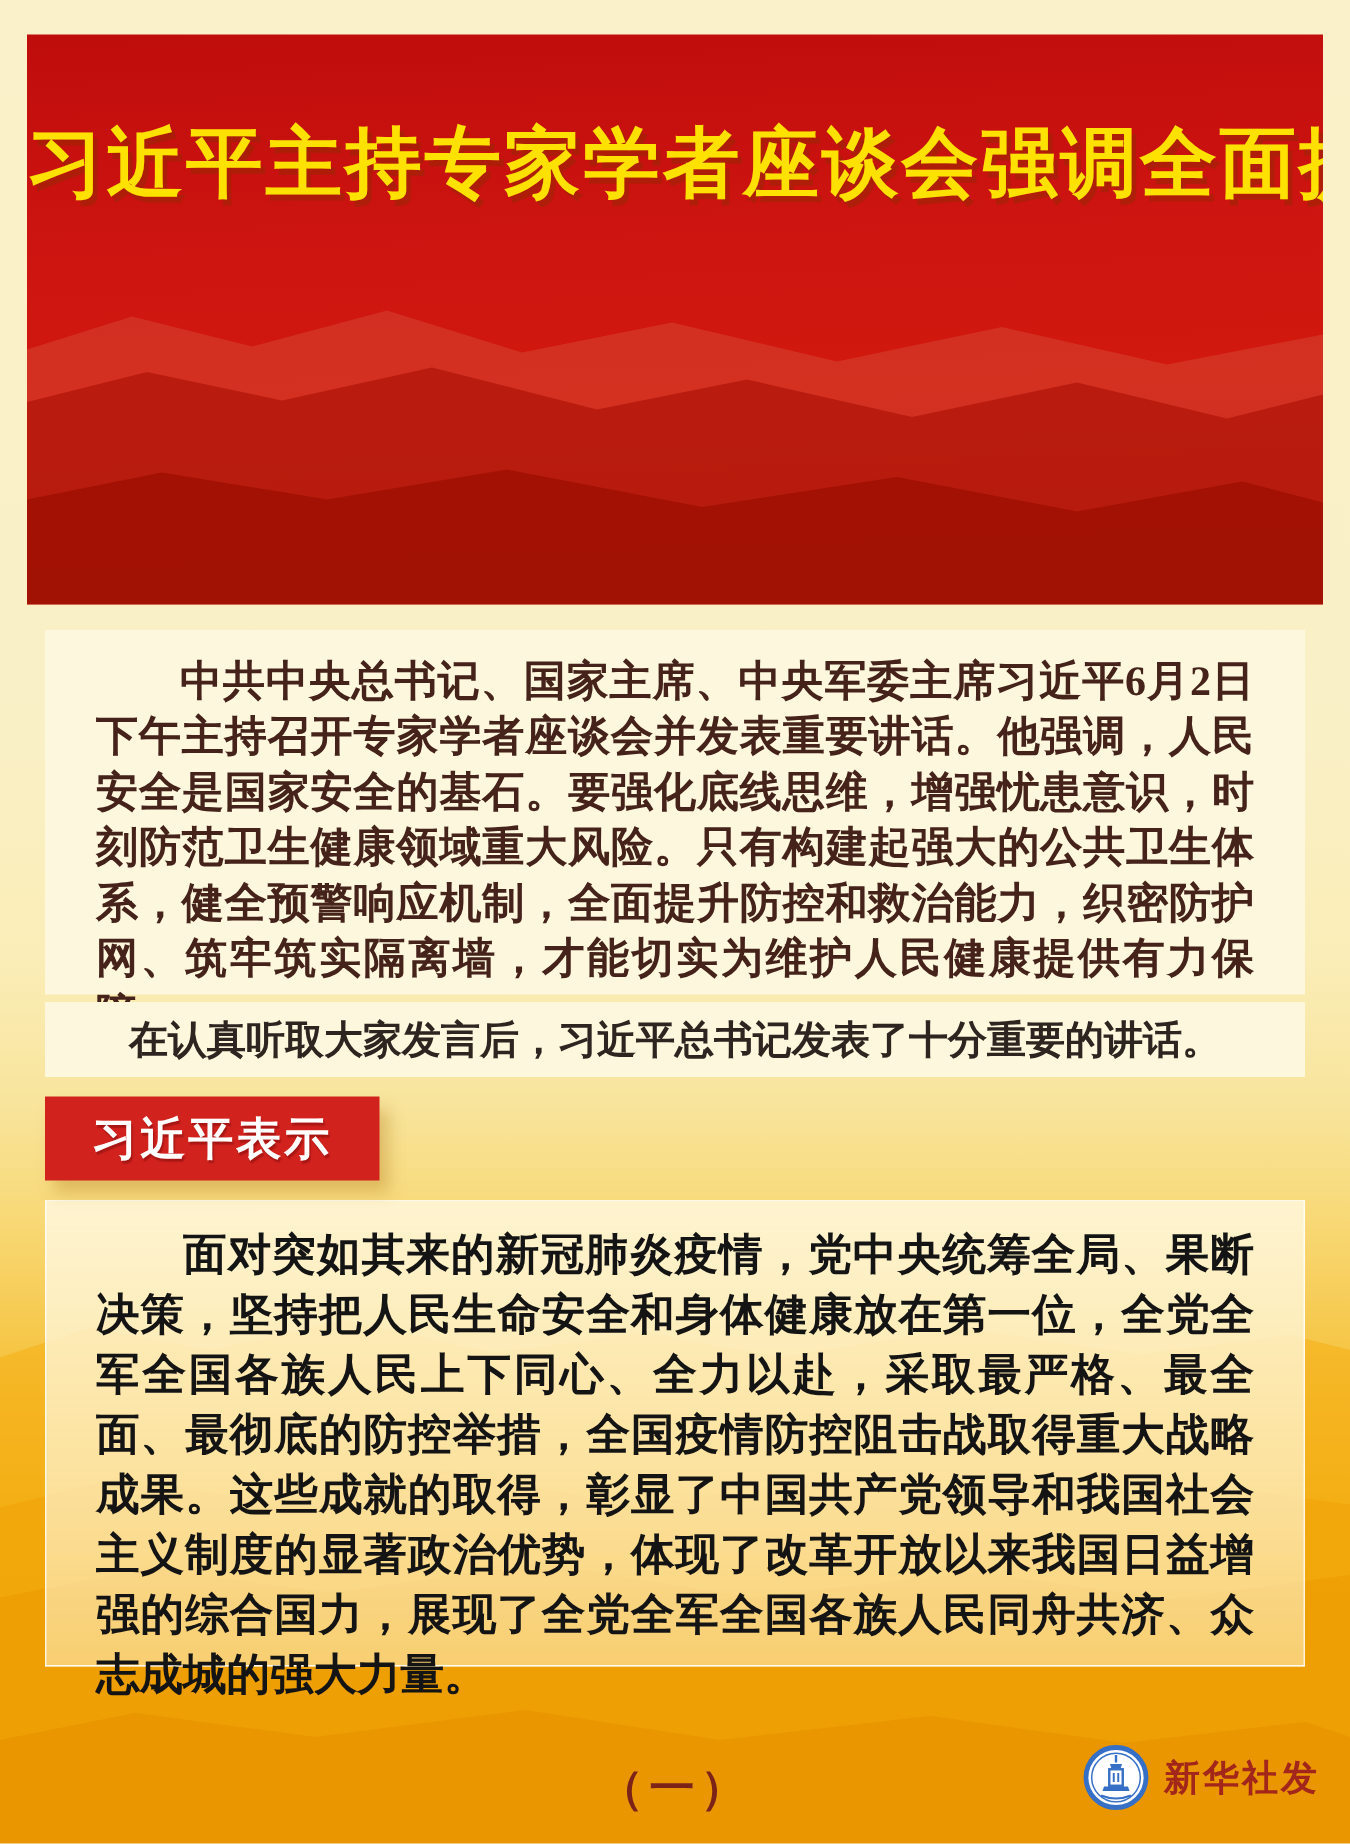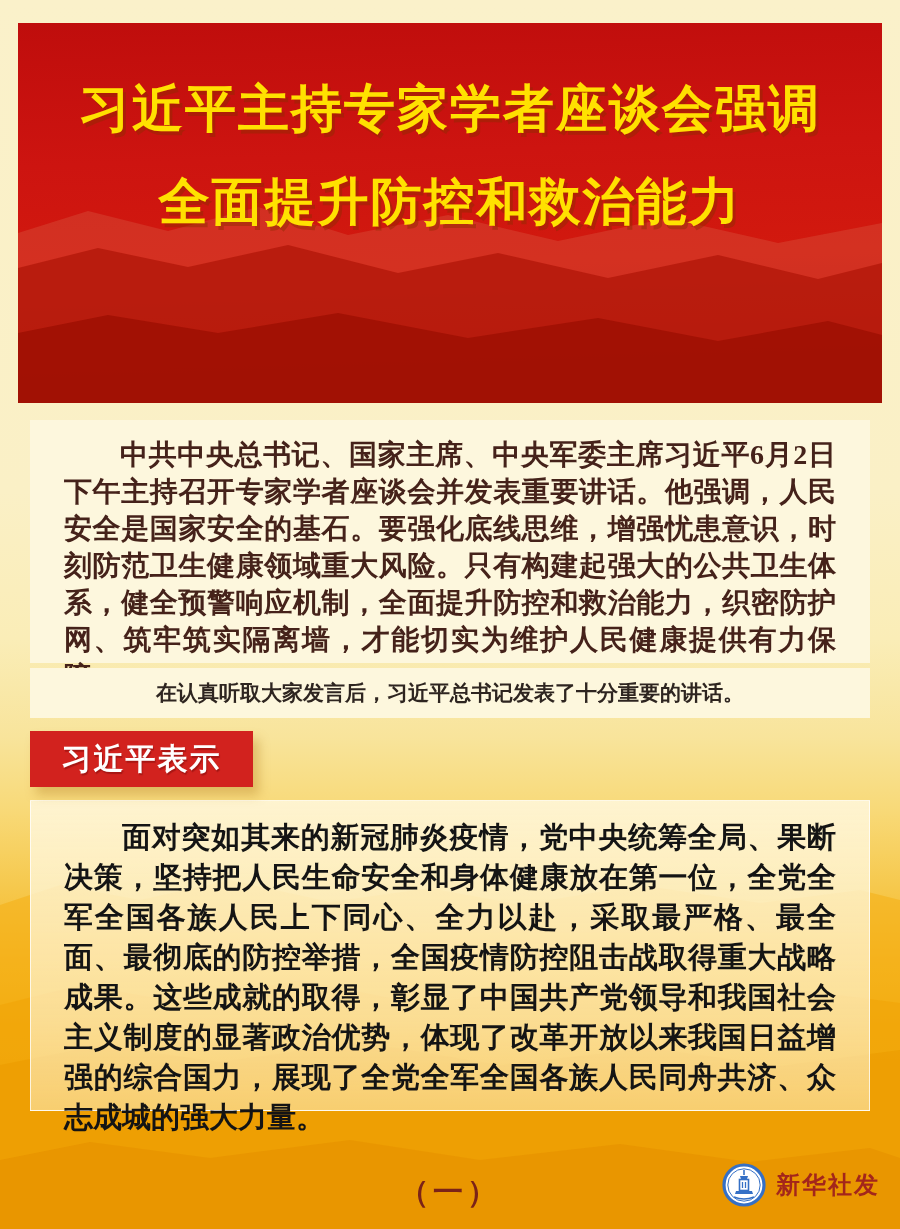--- a/index.html
+++ b/index.html
@@ -14,42 +14,42 @@
   .bg-svg{position:absolute;left:0;top:0;width:900px;height:1229px;z-index:0;}
 
   
   #banner{
     position:absolute;left:18px;top:23px;width:864px;height:380px;z-index:1;
     background:linear-gradient(178deg,#bf0d0c 0%,#cd1410 35%,#d2190e 62%,#b81206 100%);
     overflow:hidden;
   }
   #banner .banner-svg{position:absolute;left:0;bottom:0;width:864px;height:240px;}
   #banner .title-wrap{
-    position:absolute;left:0;top:40px;width:864px;display:flex;flex-direction:column;align-items:center;
+    position:absolute;left:0;top:40px;width:864px;display:flex;align-items:center;
   }
   .title-line{
     height:93px;display:flex;align-items:center;justify-content:center;
     font-size:51px;font-weight:900;letter-spacing:2px;color:#ffe100;
     text-shadow:3px 4px 0 rgba(140,45,0,.45);
     font-family:"Liberation Sans",sans-serif;white-space:nowrap;
   }
 
   
   .panel{
     position:absolute;left:30px;width:840px;background:#fdf7dd;z-index:1;box-sizing:border-box;
   }
   #lead-panel{top:420px;height:243px;padding:16px 34px 0 34px;}
   #lead-panel p{
     margin:0;font-family:"Liberation Serif","DejaVu Serif",serif;font-weight:700;
     font-size:28px;line-height:37px;color:#45221a;text-indent:2em;text-align:justify;
   }
   #intro-panel{top:668px;height:50px;display:flex;align-items:center;justify-content:center;}
   #intro-panel p{
     margin:0;font-family:"Liberation Serif","DejaVu Serif",serif;font-weight:700;
-    font-size:21px;color:#2e2520;white-space:nowrap;
+    font-size:26px;color:#2e2520;white-space:nowrap;
   }
 
   
   #speaker-badge{
     position:absolute;left:30px;top:731px;width:223px;height:56px;z-index:1;
     background:#d2221e;display:flex;align-items:center;justify-content:center;
     box-shadow:6px 8px 10px rgba(175,120,30,.35);
   }
   #speaker-badge span{
     color:#ffffff;font-size:30px;font-weight:900;letter-spacing:2px;

